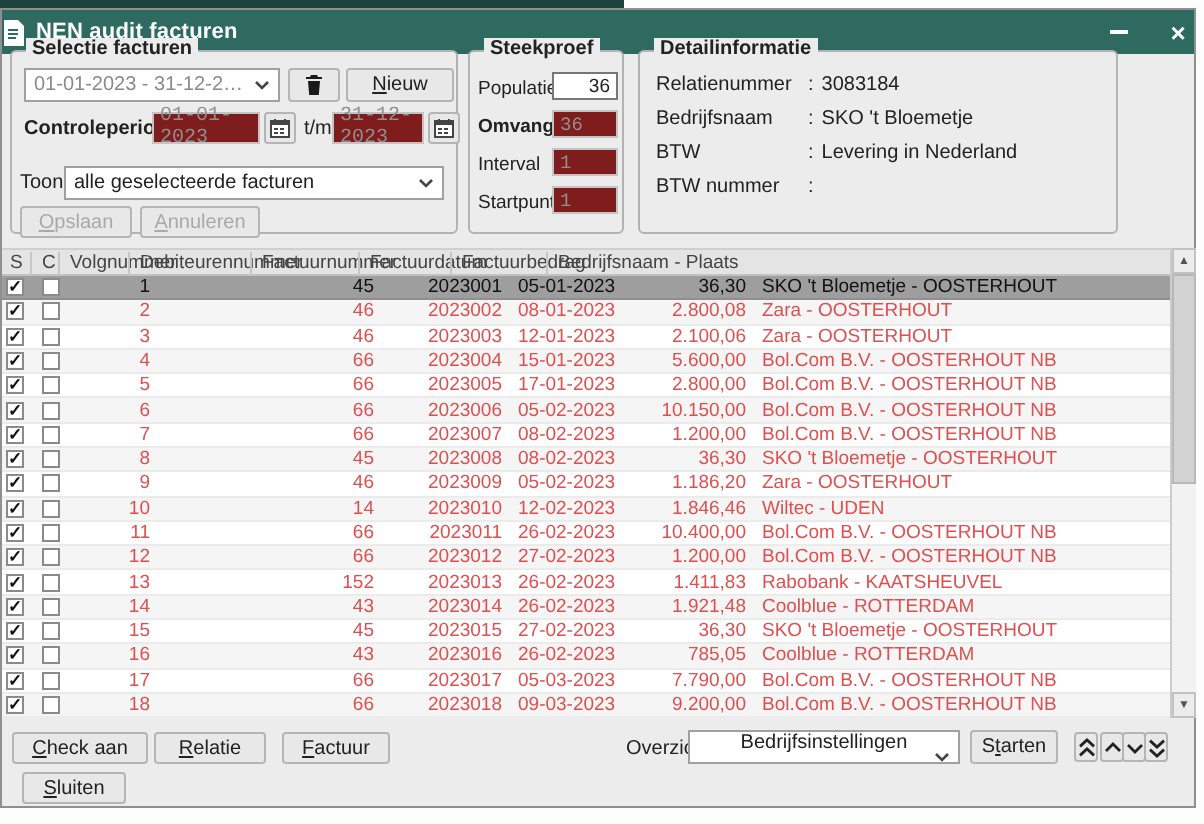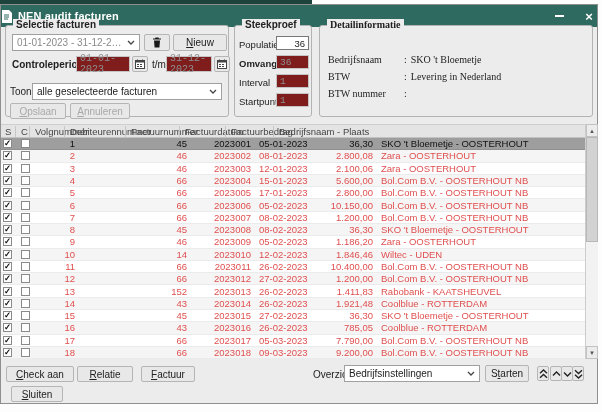--- a/index.html
+++ b/index.html
@@ -22,21 +22,21 @@
   .tbtns{margin-left:auto;display:flex;align-items:center;gap:14px;}
   .tbtn{width:16px;height:16px;display:flex;align-items:center;justify-content:center;cursor:default;}
   .minbar{width:9px;height:2px;background:#fff;}
   .clsx{font-size:13px;font-weight:bold;color:#fff;line-height:1;}
 
   
   .group{border:1px solid #b3b3b3;border-radius:3px;background:#ececec;}
   .legend{position:absolute;top:-7px;left:7px;background:#ececec;padding:0 3px;font-size:10px;font-weight:bold;color:#222;white-space:nowrap;}
   .g-selectie{left:4px;top:20px;width:224px;height:92px;}
   .g-steekproef{left:233px;top:20px;width:78px;height:92px;}
-  .g-detail{left:318px;top:20px;width:274px;height:92px;font-family:Liberation Serif, serif;}
+  .g-detail{left:318px;top:20px;width:240px;height:92px;}
 
   .lbl{font-size:10px;color:#222;white-space:nowrap;}
   .lbl-b{font-weight:bold;}
   .field{background:#fff;border:1px solid #a0a0a0;font-size:10px;color:#222;display:flex;align-items:center;padding:0 3px;}
   .field.disabled{background:#7f1d1d;color:#8f8f8f;border-color:#c4c4c4;font-family:Liberation Mono, monospace;}
   .dd{background:#fff;border:1px solid #a0a0a0;font-size:10px;color:#222;display:flex;align-items:center;padding:0 4px;white-space:nowrap;overflow:hidden;}
   .dd .ddtext{overflow:hidden;text-overflow:ellipsis;}
   .dd .chev{margin-left:auto;flex:0 0 auto;display:flex;}
   .dd.graytext .ddtext{color:#8a8a8a;}
   .btn{background:#e8e8e8;border:1px solid #b5b5b5;border-radius:2px;font-size:10px;color:#222;display:flex;align-items:center;justify-content:center;white-space:nowrap;cursor:default;}
@@ -98,21 +98,21 @@
   .sbtn.down{bottom:0;}
   .sthumb{position:absolute;left:0;top:13px;width:12px;height:105px;background:#d2d2d2;border:1px solid #b8b8b8;box-sizing:border-box;}
 
   
   .footer{left:0;top:354px;width:596px;height:44px;background:#ececec;}
   .f-check{left:5px;top:7px;width:68px;height:16px;}
   .f-relatie{left:76px;top:7px;width:56px;height:16px;}
   .f-factuur{left:140px;top:7px;width:54px;height:16px;}
   .f-sluiten{left:10px;top:27px;width:52px;height:16px;}
   .f-ovz-lbl{left:312px;top:10px;}
-  .f-ovz-dd{left:343px;top:6px;width:136px;height:17px;}
+  .f-ovz-dd{left:343px;top:6px;width:136px;height:17px;flex-direction:column;}
   .f-starten{left:484px;top:6px;width:44px;height:17px;}
   .nav{width:12px;height:15px;top:7px;padding:0;}
   .nav1{left:536px;}.nav2{left:549px;}.nav3{left:560px;}.nav4{left:571px;}
 </style>
 </head>
 <body>
 
 <div class="abs back-strip"></div>
 
 <div class="abs dialog">
@@ -216,20 +216,23 @@
         <span>1</span>
       </div>
     <span class="abs sp-row-lbl" style="top:70px;">Startpunt</span>
     <div class="abs field disabled sp-field" style="top:67px;">
         <span>1</span>
       </div>
   </div>
 
   <div class="abs group g-detail">
     <span class="legend">Detailinformatie</span>
+    <div class="abs d-row" style="top:11px;">
+      <span class="dlabel">Relatienummer</span><span>:</span><span class="dval">3083184</span>
+    </div>
     <div class="abs d-row" style="top:45px;">
       <span class="dlabel">BTW</span><span>:</span><span class="dval">Levering in Nederland</span>
     </div>
     <div class="abs d-row" style="top:28px;">
       <span class="dlabel">Bedrijfsnaam</span><span>:</span><span class="dval">SKO 't Bloemetje</span>
     </div>
     <div class="abs d-row" style="top:62px;">
       <span class="dlabel">BTW nummer</span><span>:</span><span class="dval"></span>
     </div>
   </div>

